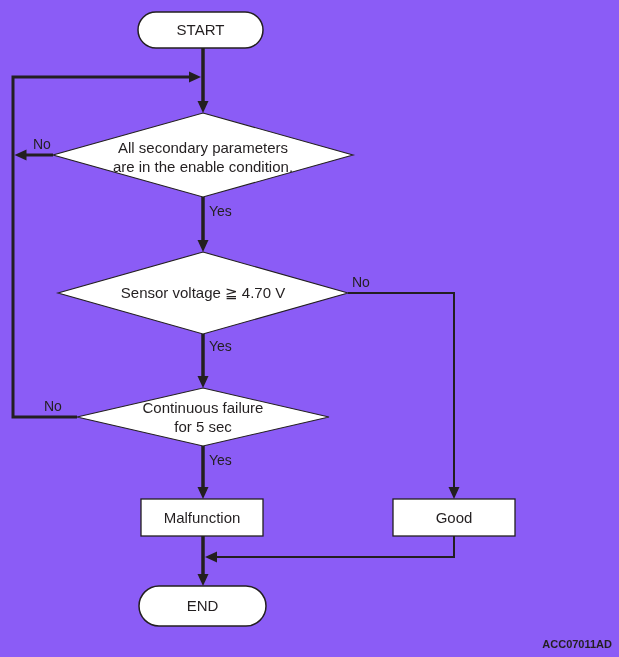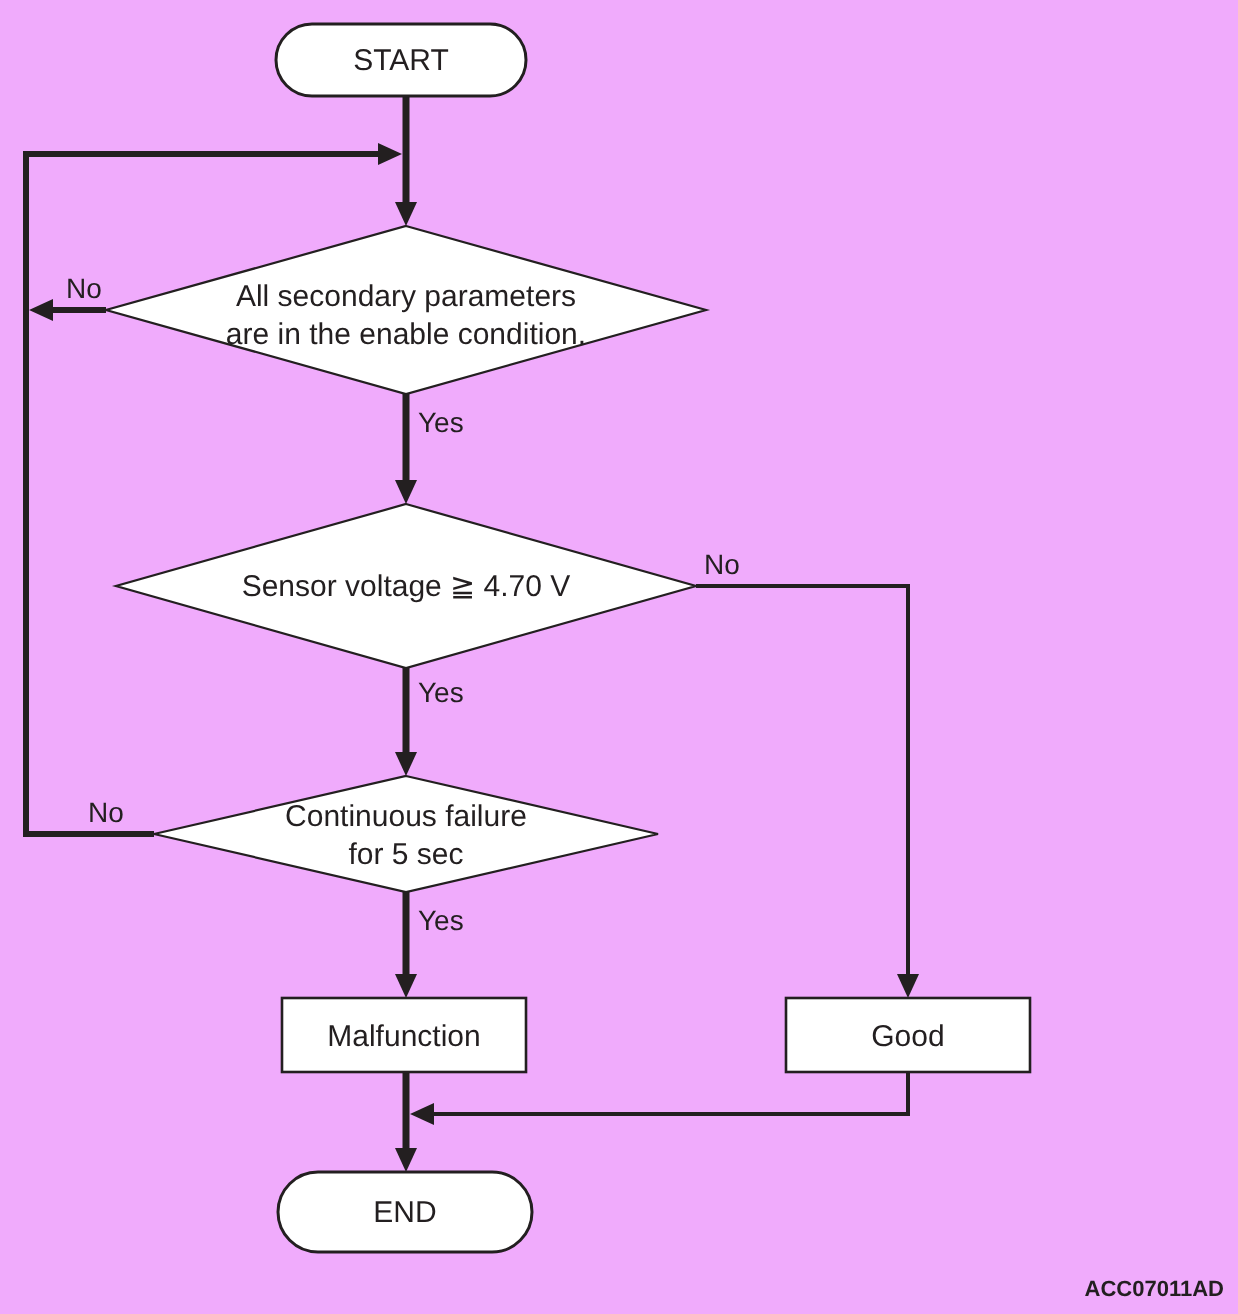--- a/index.html
+++ b/index.html
@@ -4,21 +4,21 @@
 <style>
   html, body {
     margin: 0;
     padding: 0;
     background: #ffffff;
   }
   .page {
     position: relative;
     width: 619px;
     height: 657px;
-    background: #f0abfc;
+    background: #8b5cf6;
     overflow: hidden;
   }
   svg { display: block; }
   svg text {
     font-family: "Liberation Sans", "DejaVu Sans", sans-serif;
     fill: #231f20;
   }
   .node-shape {
     fill: #ffffff;
     stroke: #231f20;

